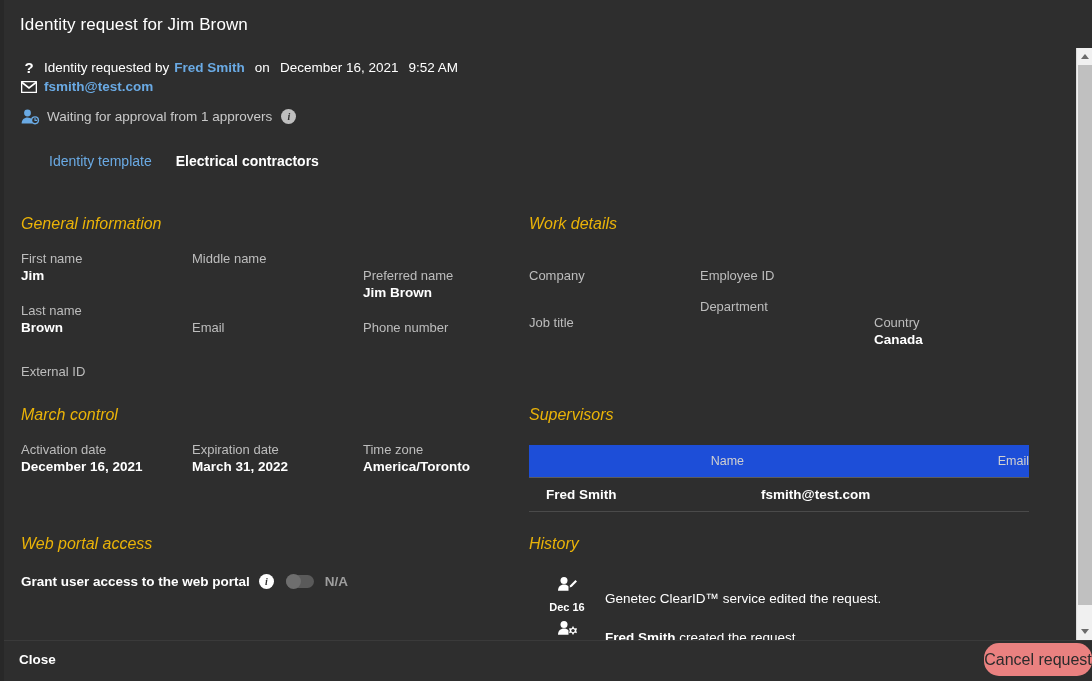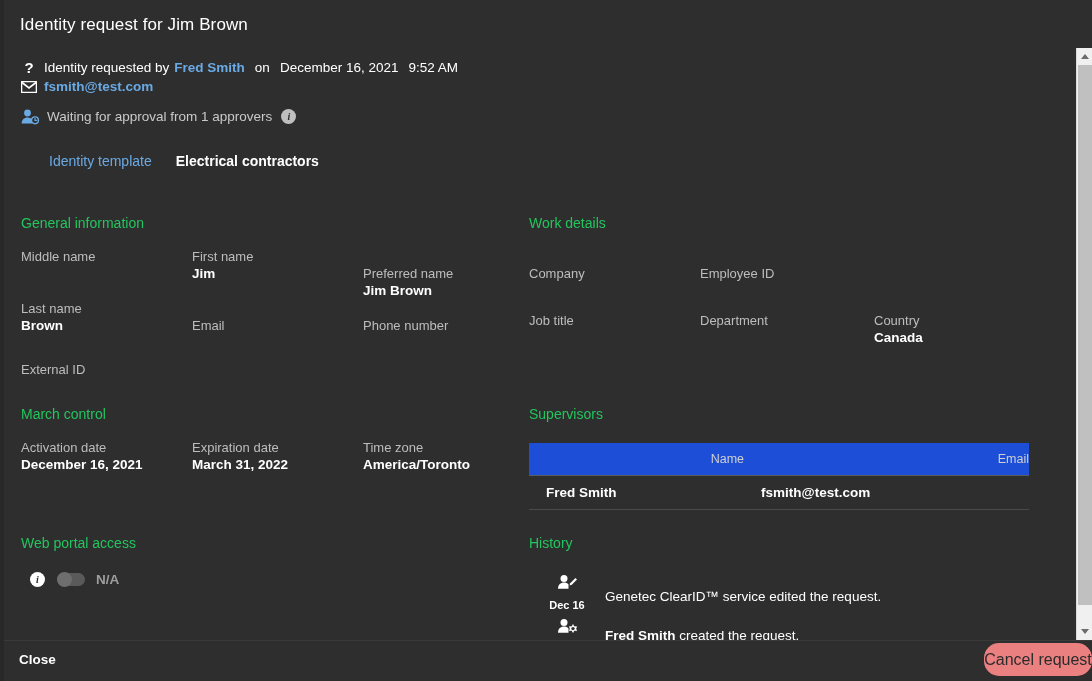--- a/index.html
+++ b/index.html
@@ -115,22 +115,23 @@
     color: #ffffff;
     font-weight: bold;
     margin-left: 24px;
   }
 
   
   .col-left  { position: absolute; left: 17px;  top: 0; width: 500px; }
   .col-right { position: absolute; left: 525px; top: 0; width: 520px; }
 
   .section-title {
-    color: #22c55e;
-    font-size: 14px;
+    color: #eab308;
+    font-size: 16px;
+    font-style: italic;
   }
 
   .field-label {
     color: #bdbdbd;
     font-size: 13px;
     line-height: 17px;
   }
   .field-value {
     color: #ffffff;
     font-size: 13.5px;
@@ -352,26 +353,26 @@
     <div class="template-row">
       <span class="tpl-label">Identity template</span>
       <span class="tpl-value">Electrical contractors</span>
     </div>
 
     <div class="col-left" style="top:215px;">
       <div class="section-title">General information</div>
       <div class="row-gap"></div>
       <div class="field-grid">
         <div class="field-cell">
-          <div class="field-label">Middle name</div>
-          <div class="field-value"></div>
-        </div>
-        <div class="field-cell">
           <div class="field-label">First name</div>
           <div class="field-value">Jim</div>
+        </div>
+        <div class="field-cell">
+          <div class="field-label">Middle name</div>
+          <div class="field-value"></div>
         </div>
         <div class="field-cell" style="margin-top:17px;">
           <div class="field-label">Preferred name</div>
           <div class="field-value">Jim Brown</div>
         </div>
 
         <div class="field-cell">
           <div class="field-label">Last name</div>
           <div class="field-value">Brown</div>
         </div>
@@ -406,20 +407,21 @@
         <div class="field-cell">
           <div class="field-label">Time zone</div>
           <div class="field-value">America/Toronto</div>
         </div>
       </div>
     </div>
 
     <div class="col-left" style="top:535px;">
       <div class="section-title">Web portal access</div>
       <div class="portal-row">
+        <span class="portal-text">Grant user access to the web portal</span>
         <span class="info-badge white">i</span>
         <span class="toggle">
           <span class="knob"></span>
         </span>
         <span class="toggle-state">N/A</span>
       </div>
     </div>
 
     <div class="col-right" style="top:215px;">
       <div class="section-title">Work details</div>
@@ -435,21 +437,21 @@
         </div>
         <div class="field-cell">
           <div class="field-label"></div>
           <div class="field-value"></div>
         </div>
 
         <div class="field-cell" style="margin-top:16px;">
           <div class="field-label">Job title</div>
           <div class="field-value"></div>
         </div>
-        <div class="field-cell" style="margin-top:16px;">
+        <div class="field-cell" style="">
           <div class="field-label">Department</div>
           <div class="field-value"></div>
         </div>
         <div class="field-cell" style="margin-top:16px;">
           <div class="field-label">Country</div>
           <div class="field-value">Canada</div>
         </div>
       </div>
     </div>
 

